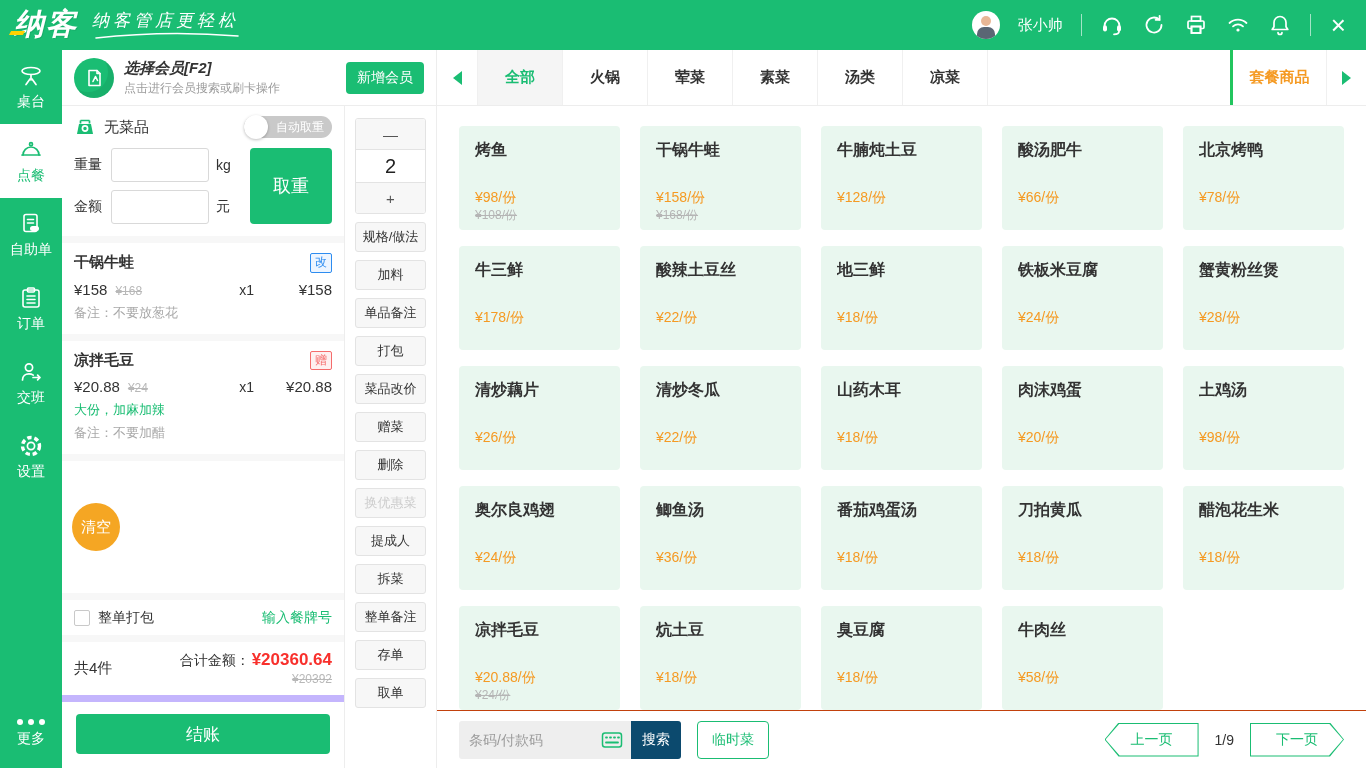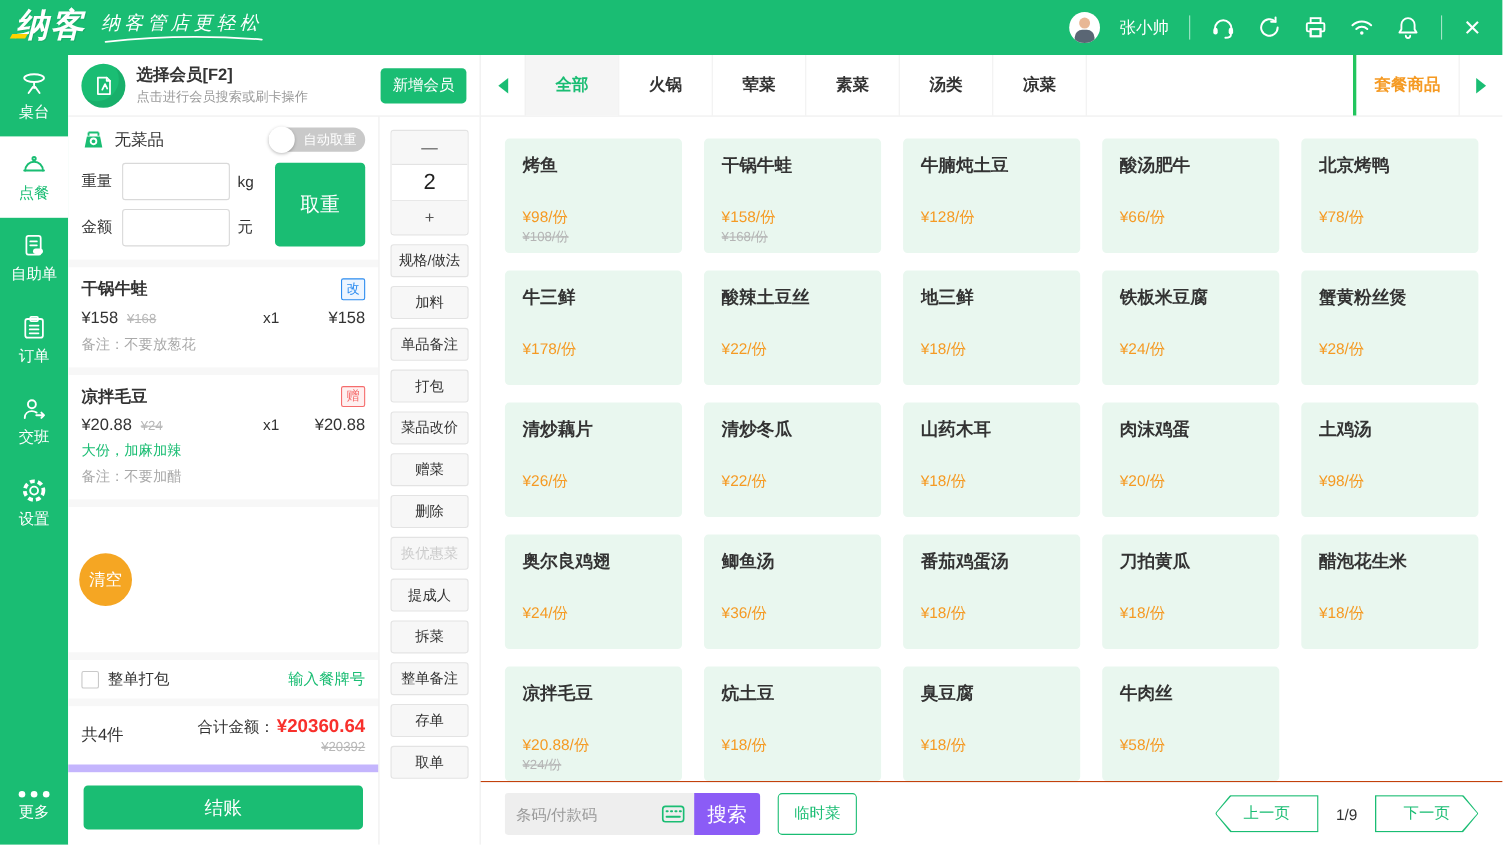--- a/index.html
+++ b/index.html
@@ -42,21 +42,21 @@
   .side-more { height:70px; display:flex; flex-direction:column; align-items:center; justify-content:center; gap:5px; color:#fff; font-size:14px; cursor:pointer; }
   .dots { display:flex; gap:5px; }
   .dots i { width:6px; height:6px; border-radius:50%; background:#fff; }
 
   
   .left-region { width:375px; flex:0 0 auto; display:flex; flex-direction:column; background:#fff; border-right:1px solid #ededed; }
   .member-bar { height:56px; border-bottom:1px solid #ededed; display:flex; align-items:center; padding:0 12px; gap:10px; flex:0 0 auto; }
   .member-ico { width:40px; height:40px; border-radius:50%; background:#1abd73; display:flex; align-items:center; justify-content:center; flex:0 0 auto; box-shadow:inset -6px -6px 0 rgba(0,0,0,.07); }
   .member-ico svg { width:20px; height:20px; }
   .member-texts { display:flex; flex-direction:column; gap:2px; min-width:0; }
-  .member-title { font-size:15px; font-weight:bold; color:#333; white-space:nowrap; }
+  .member-title { font-size:15px; font-weight:bold; color:#333; white-space:nowrap;font-style:italic; }
   .member-sub { font-size:12px; color:#9b9b9b; white-space:nowrap; }
   .btn-add-member { margin-left:auto; background:#1abd73; color:#fff; border:none; border-radius:4px;
     font-size:14px; padding:7px 11px; cursor:pointer; white-space:nowrap; }
 
   .left-cols { flex:1; display:flex; min-height:0; }
   .cart-col { width:283px; display:flex; flex-direction:column; min-height:0; }
   .gapband { height:7px; background:#f7f7f7; flex:0 0 auto; }
 
   
   .weigh { padding:10px 12px 12px; flex:0 0 auto; }
@@ -144,21 +144,21 @@
   .card-old:empty { display:none; }
 
   .bottom-bar { height:58px; border-top:1px solid #c2410c; display:flex; align-items:center;
     padding:0 22px; flex:0 0 auto; }
   .search-group { display:flex; align-items:stretch; height:38px; }
   .search-input-wrap { position:relative; }
   .search-input { width:172px; height:38px; background:#eeeeee; border:none; border-radius:3px 0 0 3px;
     padding:0 36px 0 10px; font-size:14px; color:#333; }
   .search-input::placeholder { color:#9b9b9b; }
   .kbd-ico { position:absolute; right:8px; top:9px; width:22px; height:20px; color:#1abd73; cursor:pointer; }
-  .btn-search { width:60px; border:none; border-radius:0 3px 3px 0; background:#8b5cf6; color:#fff; font-size:18px; cursor:pointer; }
+  .btn-search { width:50px; border:none; border-radius:0 3px 3px 0; background:#0c4a6e; color:#fff; font-size:14px; cursor:pointer; }
   .btn-temp { margin-left:16px; height:38px; padding:0 14px; background:#fff; border:1px solid #1abd73;
     border-radius:4px; color:#1abd73; font-size:14px; cursor:pointer; }
   .pager { margin-left:auto; display:flex; align-items:center; gap:16px; }
   .arrow-btn { position:relative; width:94px; height:34px; cursor:pointer; }
   .arrow-btn .shell { position:absolute; inset:0; background:#1abd73; }
   .arrow-btn .inner { position:absolute; inset:1px; background:#fff; display:flex; align-items:center;
     justify-content:center; font-size:14px; color:#1abd73; }
   .arrow-btn.prev .shell, .arrow-btn.prev .inner { clip-path:polygon(14px 0,100% 0,100% 100%,14px 100%,0 50%); }
   .arrow-btn.next .shell, .arrow-btn.next .inner { clip-path:polygon(0 0,calc(100% - 14px) 0,100% 50%,calc(100% - 14px) 100%,0 100%); }
   .page-indicator { font-size:14px; color:#333; }

